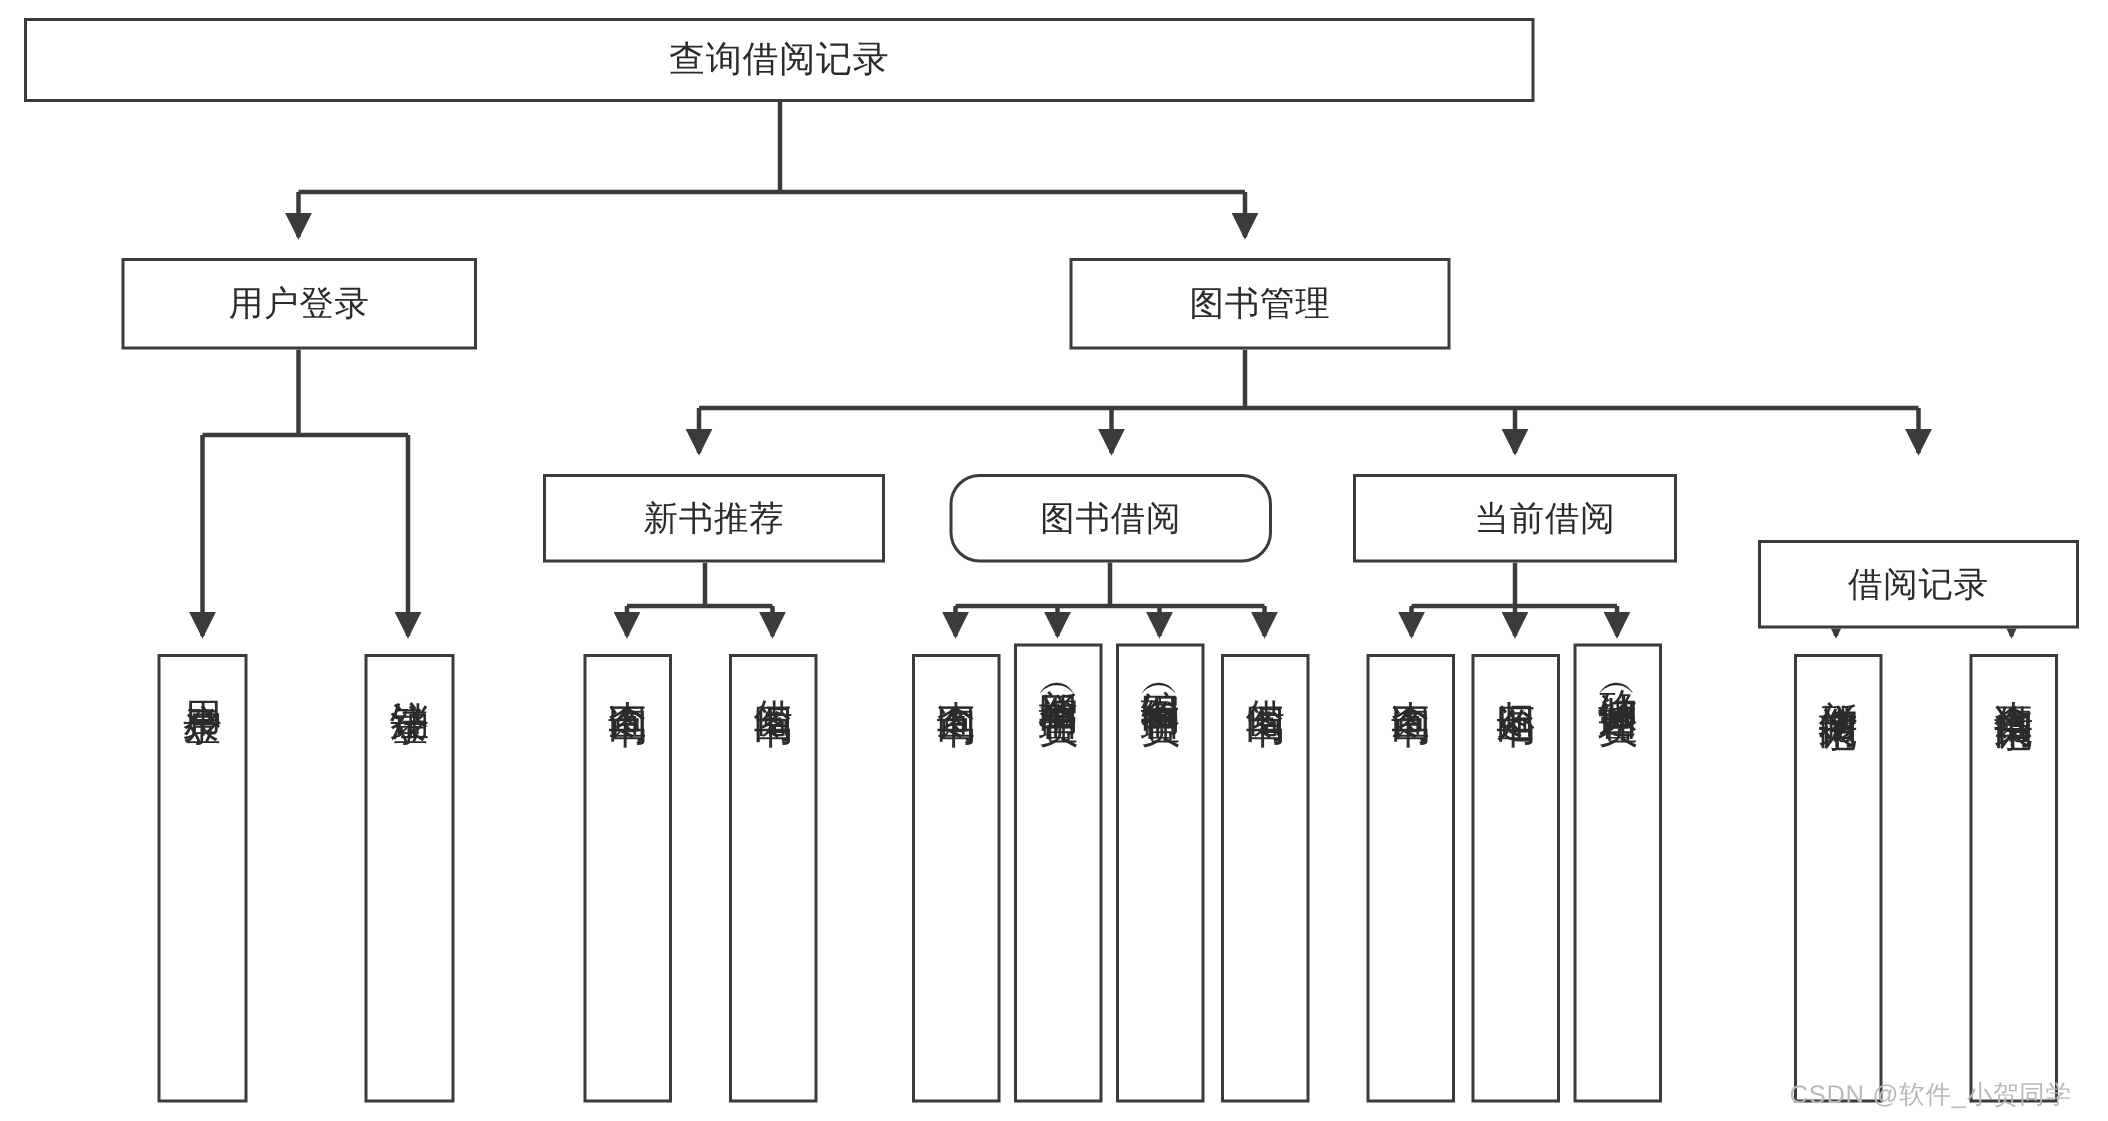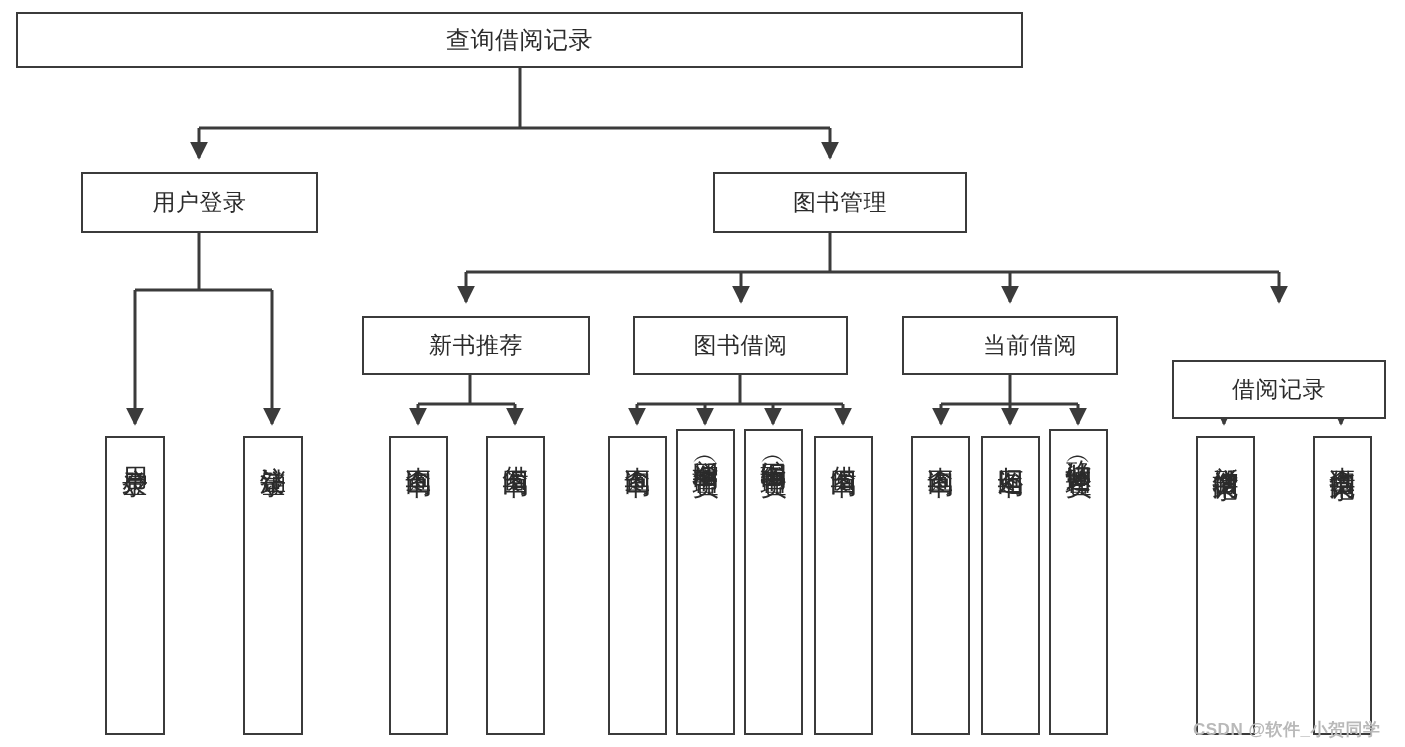--- a/index.html
+++ b/index.html
@@ -137,21 +137,21 @@
   </div>
 
   <div class="node h" style="left:713px; top:172px; width:254px; height:61px;">
     <span class="lbl">图书管理</span>
   </div>
 
   <div class="node h" style="left:362px; top:316px; width:228px; height:59px;">
     <span class="lbl">新书推荐</span>
   </div>
 
-  <div class="node h" style="left:633px; top:316px; width:215px; height:59px;">
+  <div class="node h" style="left:633px; top:316px; width:215px; height:59px;border-radius:20px;">
     <span class="lbl">图书借阅</span>
   </div>
 
   <div class="node h" style="left:902px; top:316px; width:216px; height:59px;padding-left:40px;">
     <span class="lbl">当前借阅</span>
   </div>
 
   <div class="node h" style="left:1172px; top:312px; width:214px; height:59px;margin-top:48px;">
     <span class="lbl">借阅记录</span>
   </div>
@@ -201,15 +201,15 @@
   </div>
 
   <div class="node v" style="left:1196px; top:436px; width:59px; height:299px;">
     <span class="lbl">新增借阅记录</span>
   </div>
 
   <div class="node v" style="left:1313px; top:436px; width:59px; height:299px;">
     <span class="lbl">查询借阅记录</span>
   </div>
 
-  <div class="watermark" style="left:1193px; top:718px;font-weight:bold;">CSDN @软件_小贺同学</div>
+  <div class="watermark" style="left:1193px; top:718px;">CSDN @软件_小贺同学</div>
 
 </div>
 
 </body></html>

